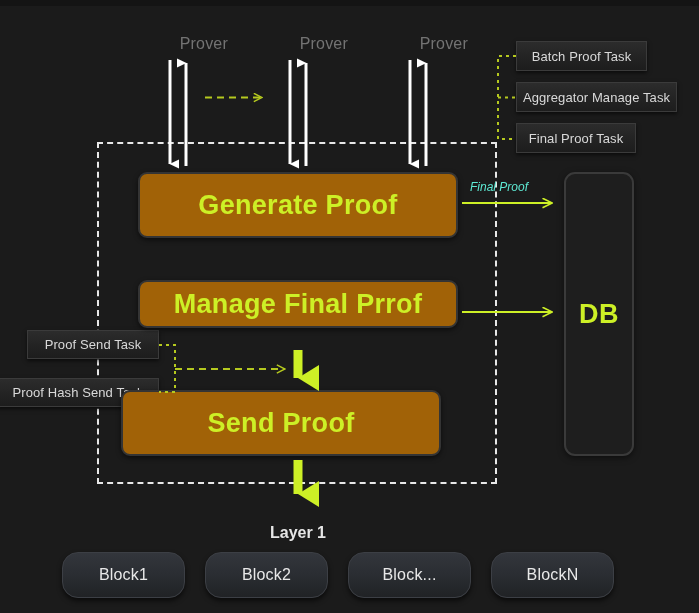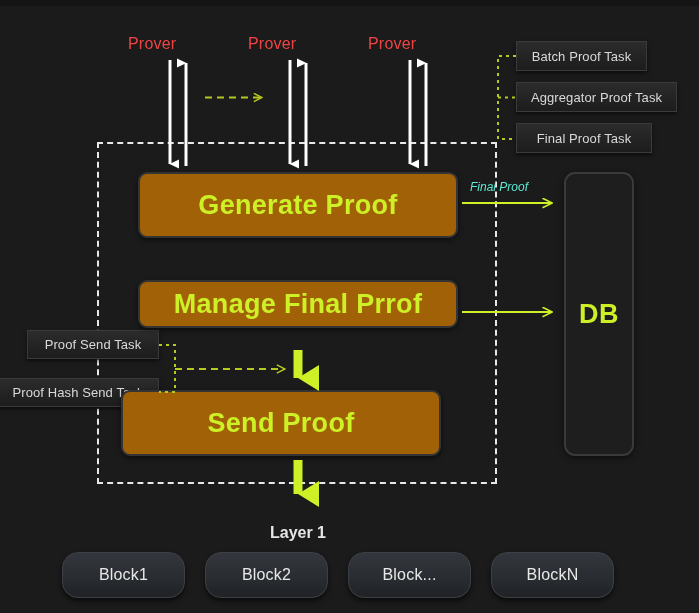--- a/index.html
+++ b/index.html
@@ -23,23 +23,23 @@
     left: 0; top: 0;
     width: 699px; height: 6px;
     background: #141414;
   }
 
   
   .node { position: absolute; box-sizing: border-box; }
 
   
   .prover-label {
-    color: #ef4444;
+    color: #737373;
     font-size: 16px;
-    text-align: left;
+    text-align: right;
     letter-spacing: .2px;
     white-space: nowrap;
   }
 
   
   .stage {
     background: #a16207;
     border: 2px solid #343434;
     border-radius: 9px;
     display: flex;
@@ -147,23 +147,23 @@
   <div class="node boundary" style="left:97px; top:142px; width:400px; height:342px;"></div>
 
   <div class="node prover-label" style="left:128px; top:35px; width:100px;">Prover</div>
   <div class="node prover-label" style="left:248px; top:35px; width:100px;">Prover</div>
   <div class="node prover-label" style="left:368px; top:35px; width:100px;">Prover</div>
 
   <div class="node task" style="left:516px; top:41px; width:131px; height:30px;">
     <span class="task-label">Batch Proof Task</span>
   </div>
   <div class="node task" style="left:516px; top:82px; width:161px; height:30px;">
-    <span class="task-label">Aggregator Proof Task</span>
-  </div>
-  <div class="node task" style="left:516px; top:123px; width:136px; height:30px;">
+    <span class="task-label">Aggregator Manage Task</span>
+  </div>
+  <div class="node task" style="left:516px; top:123px; width:120px; height:30px;">
     <span class="task-label">Final Proof Task</span>
   </div>
 
   <div class="node task" style="left:27px; top:330px; width:132px; height:29px;">
     <span class="task-label">Proof Send Task</span>
   </div>
   <div class="node task" style="left:-3px; top:378px; width:162px; height:29px;">
     <span class="task-label">Proof Hash Send Task</span>
   </div>
 

